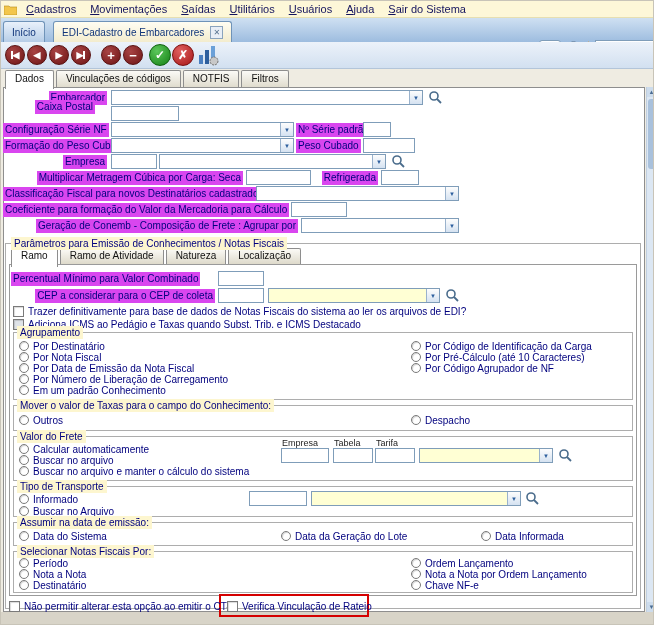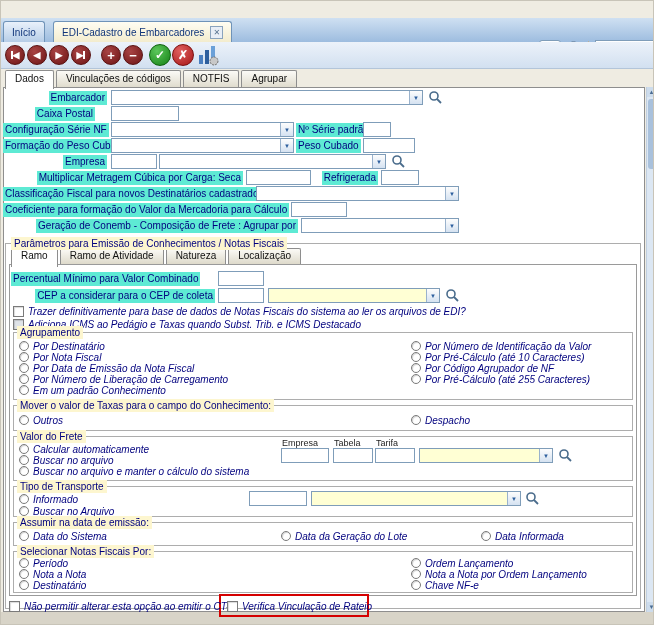--- a/index.html
+++ b/index.html
@@ -34,50 +34,62 @@
 
   
   .tabs-main { position:absolute; top:69px; left:4px; display:flex; height:18px; }
   .tab { border:1px solid #8e8e8e; border-bottom:none; background:linear-gradient(#fbfaf6,#dedacb); padding:2px 9px 0 9px; margin-right:2px; border-radius:2px 2px 0 0; color:#101010; font-size:10px; }
   .tab.active { background:#fff; position:relative; z-index:3; height:19px; }
 
   .panel { position:absolute; top:86px; left:2px; width:642px; height:525px; background:#fff; border:1px solid #8e8e8e; }
 
   
   .lblbox { position:absolute; text-align:right; height:14px; white-space:nowrap; }
-  .flabel { display:inline-block; background:#5eead4; color:#00007e; padding:0 2px; height:14px; line-height:14px; }
+  .flabel { display:inline-block; background:#d946ef; color:#00007e; padding:0 2px; height:14px; line-height:14px; }
   .ti { position:absolute; height:15px; border:1px solid #7f9db9; background:#fff; }
   .combo { position:absolute; height:15px; border:1px solid #7f9db9; background:#fff; }
   .combo.pale { background:#ffffd4; }
   .ca { position:absolute; right:0; top:0; bottom:0; width:13px; background:linear-gradient(#fdfdfd,#d5e2f1); border-left:1px solid #9ab2cc; display:flex; align-items:center; justify-content:center; color:#2d5f9e; font-size:6px; }
   .mag { position:absolute; width:15px; height:15px; }
 
   .grp { position:absolute; border:1px solid #adadad; }
   .grpTitle { position:absolute; background:#fdf6cf; color:#00007e; padding:0 3px; height:13px; line-height:13px; white-space:nowrap; z-index:4; }
 
   .radio, .check { position:absolute; display:flex; align-items:center; gap:4px; height:12px; cursor:pointer; }
   .rb { width:10px; height:10px; min-width:10px; border:1px solid #7a7a7a; border-radius:50%; background:#fff; box-shadow:inset 1px 1px 1px rgba(0,0,0,.18); }
   .cb { width:11px; height:11px; min-width:11px; border:1px solid #7a7a7a; background:#fff; box-shadow:inset 1px 1px 1px rgba(0,0,0,.15); }
-  .rtext { color:#00007e; white-space:nowrap;font-style:italic; }
+  .rtext { color:#00007e; white-space:nowrap; }
   .colhdr { position:absolute; color:#1d1d1d; font-size:9px; white-space:nowrap; }
 
   .redbox { position:absolute; border:2px solid #d40000; z-index:6; background:transparent; }
 
   .bottom-strip { position:absolute; top:611px; left:0; width:654px; height:14px; background:#d8d4c8; }
 
   
   .vscroll { position:absolute; left:645px; top:86px; width:9px; height:525px; background:#dce7f3; border-left:1px solid #c0cfe0; }
   .vthumb { position:absolute; left:1px; top:12px; width:7px; height:70px; background:#a9c1dc; border-radius:3px; }
   .varrow { position:absolute; left:0; width:9px; height:10px; font-size:6px; color:#4a6c92; text-align:center; line-height:10px; background:#cddcec; }
 </style>
 </head>
 <body>
 
 <div id="screen">
 
+  <div class="menubar">
+    <svg class="folder-ic" viewBox="0 0 13 11">
+        <path d="M0 2 h5 l1 1 h7 v8 H0z" fill="#f3c64b" stroke="#b58a1d" stroke-width="0.6"></path>
+      </svg>
+    <span class="mi">Cadastros</span>
+    <span class="mi">Movimentações</span>
+    <span class="mi">Saídas</span>
+    <span class="mi">Utilitários</span>
+    <span class="mi">Usuários</span>
+    <span class="mi">Ajuda</span>
+    <span class="mi">Sair do Sistema</span>
+  </div>
 
   <div class="tabstrip">
     <div class="doc-tab inactive">
       <span>Início</span>
     </div>
     <div class="doc-tab active">
       <span>EDI-Cadastro de Embarcadores</span>
       <span class="closebox">✕</span>
     </div>
     <div class="chevbox">▼</div>
@@ -121,35 +133,35 @@
         <rect x="8" y="5" width="4" height="14" fill="#2d5f9e"></rect>
         <rect x="14" y="1" width="4" height="18" fill="#6ba0d8"></rect>
       <circle cx="17" cy="16" r="4" fill="#c8c8c8" stroke="#707070" stroke-dasharray="2 1"></circle>
     </svg>
   </div>
 
   <div class="tabs-main">
     <div class="tab active">Dados</div>
     <div class="tab">Vinculações de códigos</div>
     <div class="tab">NOTFIS</div>
-    <div class="tab">Agrupar</div>
+    <div class="tab">Filtros</div>
   </div>
 
   <div class="panel"></div>
 
   <div class="lblbox" style="left:2px; top:90px; width:104px"><span class="flabel">Embarcador</span></div>
   <div class="combo" style="left:110px; top:89px; width:312px">
       <div class="ca">▼</div>
     </div>
   <svg class="mag" style="left:427px; top:89px" viewBox="0 0 15 15">
       <circle cx="6" cy="6" r="4" fill="none" stroke="#4a6c8c" stroke-width="1.6"></circle>
       <line x1="9" y1="9" x2="13" y2="13" stroke="#4a6c8c" stroke-width="1.8"></line>
     </svg>
 
-  <div class="lblbox" style="left:2px; top:106px; width:92px"><span class="flabel">Caixa Postal</span></div>
+  <div class="lblbox" style="left:2px; top:99px; width:92px"><span class="flabel">Caixa Postal</span></div>
   <input class="ti" style="left: 110px; top: 105px; width: 68px;">
 
   <div class="lblbox" style="left:2px; top:122px; width:104px"><span class="flabel">Configuração Série NF</span></div>
   <div class="combo" style="left:110px; top:121px; width:183px">
       <div class="ca">▼</div>
     </div>
   <div class="lblbox" style="left:295px; top:122px; width:63px"><span class="flabel">Nº Série padrão</span></div>
   <input class="ti" style="left: 362px; top: 121px; width: 28px;">
 
   <div class="lblbox" style="left:2px; top:138px; width:104px"><span class="flabel">Formação do Peso Cubado</span></div>
@@ -237,33 +249,29 @@
   <label class="radio" style="left:18px; top:361px">
       <span class="rb"></span>
       <span class="rtext">Por Data de Emissão da Nota Fiscal</span>
     </label>
   <label class="radio" style="left:18px; top:383px">
       <span class="rb"></span>
       <span class="rtext">Em um padrão Conhecimento</span>
     </label>
   <label class="radio" style="left:410px; top:339px">
       <span class="rb"></span>
-      <span class="rtext">Por Número de Identificação da Valor</span>
+      <span class="rtext">Por Código de Identificação da Carga</span>
     </label>
   <label class="radio" style="left:410px; top:350px">
       <span class="rb"></span>
       <span class="rtext">Por Pré-Cálculo (até 10 Caracteres)</span>
     </label>
   <label class="radio" style="left:410px; top:361px">
       <span class="rb"></span>
       <span class="rtext">Por Código Agrupador de NF</span>
-    </label>
-  <label class="radio" style="left:410px; top:372px">
-      <span class="rb"></span>
-      <span class="rtext">Por Pré-Cálculo (até 255 Caracteres)</span>
     </label>
 
   <div class="grp" style="left:12px; top:404px; width:620px; height:26px"></div>
   <div class="grpTitle" style="left:16px; top:398px">Mover o valor de Taxas para o campo do Conhecimento:</div>
   <label class="radio" style="left:18px; top:413px">
       <span class="rb"></span>
       <span class="rtext">Outros</span>
     </label>
   <label class="radio" style="left:410px; top:413px">
       <span class="rb"></span>

